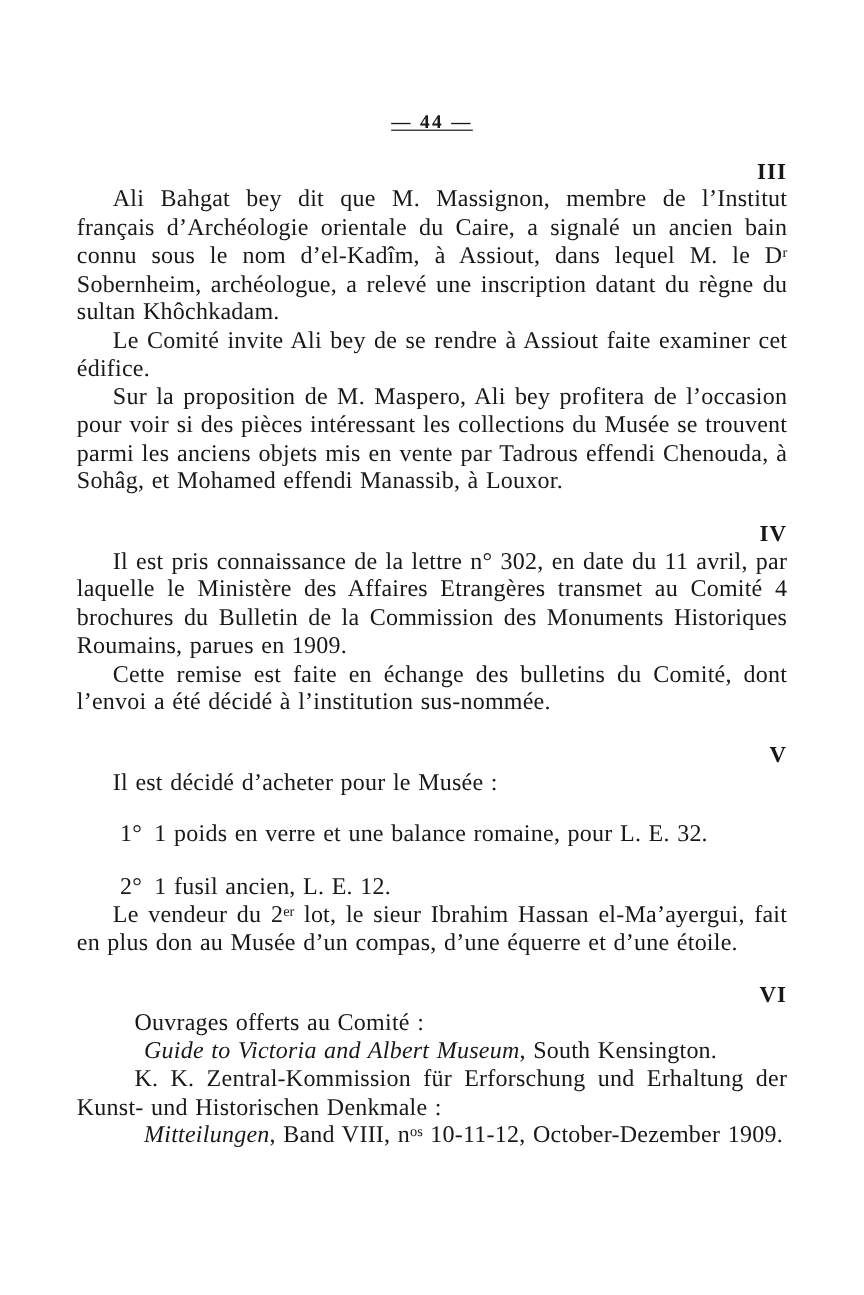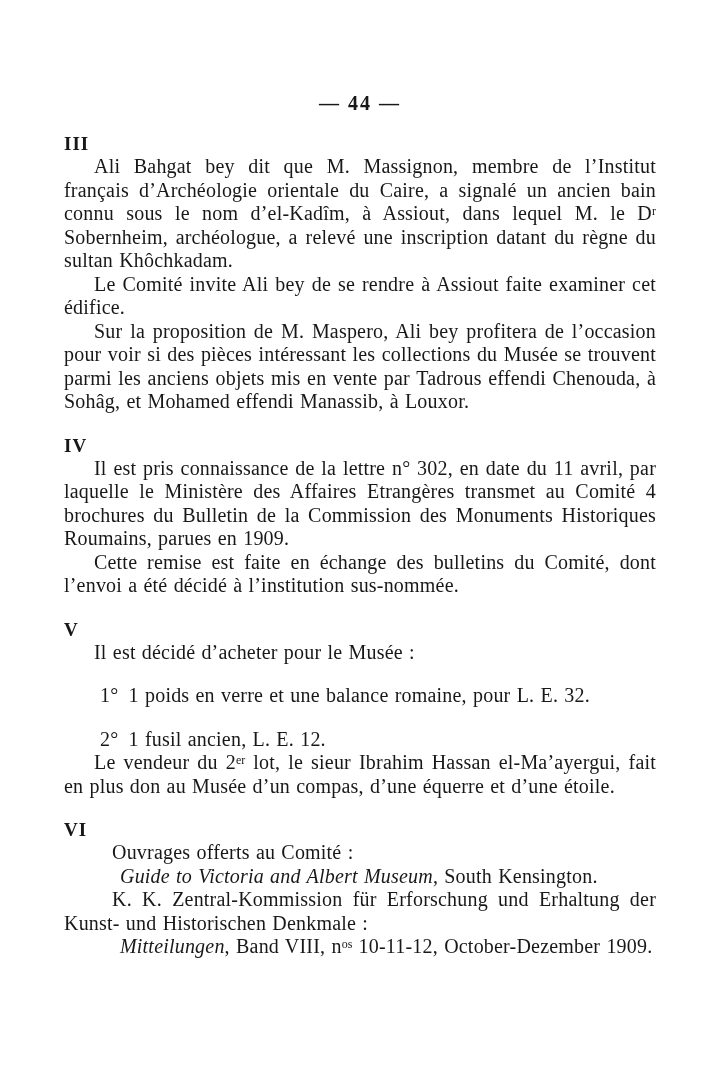--- a/index.html
+++ b/index.html
@@ -15,28 +15,29 @@
     color: #181818;
   }
   .page {
     box-sizing: border-box;
     width: 720px;
     height: 1079px;
     padding: 94px 64px 0 64px;
   }
   .page-number {
     text-align: center;
-    font-size: 20px;
+    font-size: 16px;
     font-weight: 700;
     letter-spacing: 2px;
     line-height: 18px;
     margin: 0;
+    text-decoration: underline;
   }
   .section-heading {
-    text-align: left;
+    text-align: right;
     font-size: 19px;
     font-weight: 700;
     letter-spacing: 1px;
     line-height: 22px;
     margin: 21px 0 0 0;
   }
   p.para {
     margin: 0;
     font-size: 20px;
     line-height: 23.5px;

